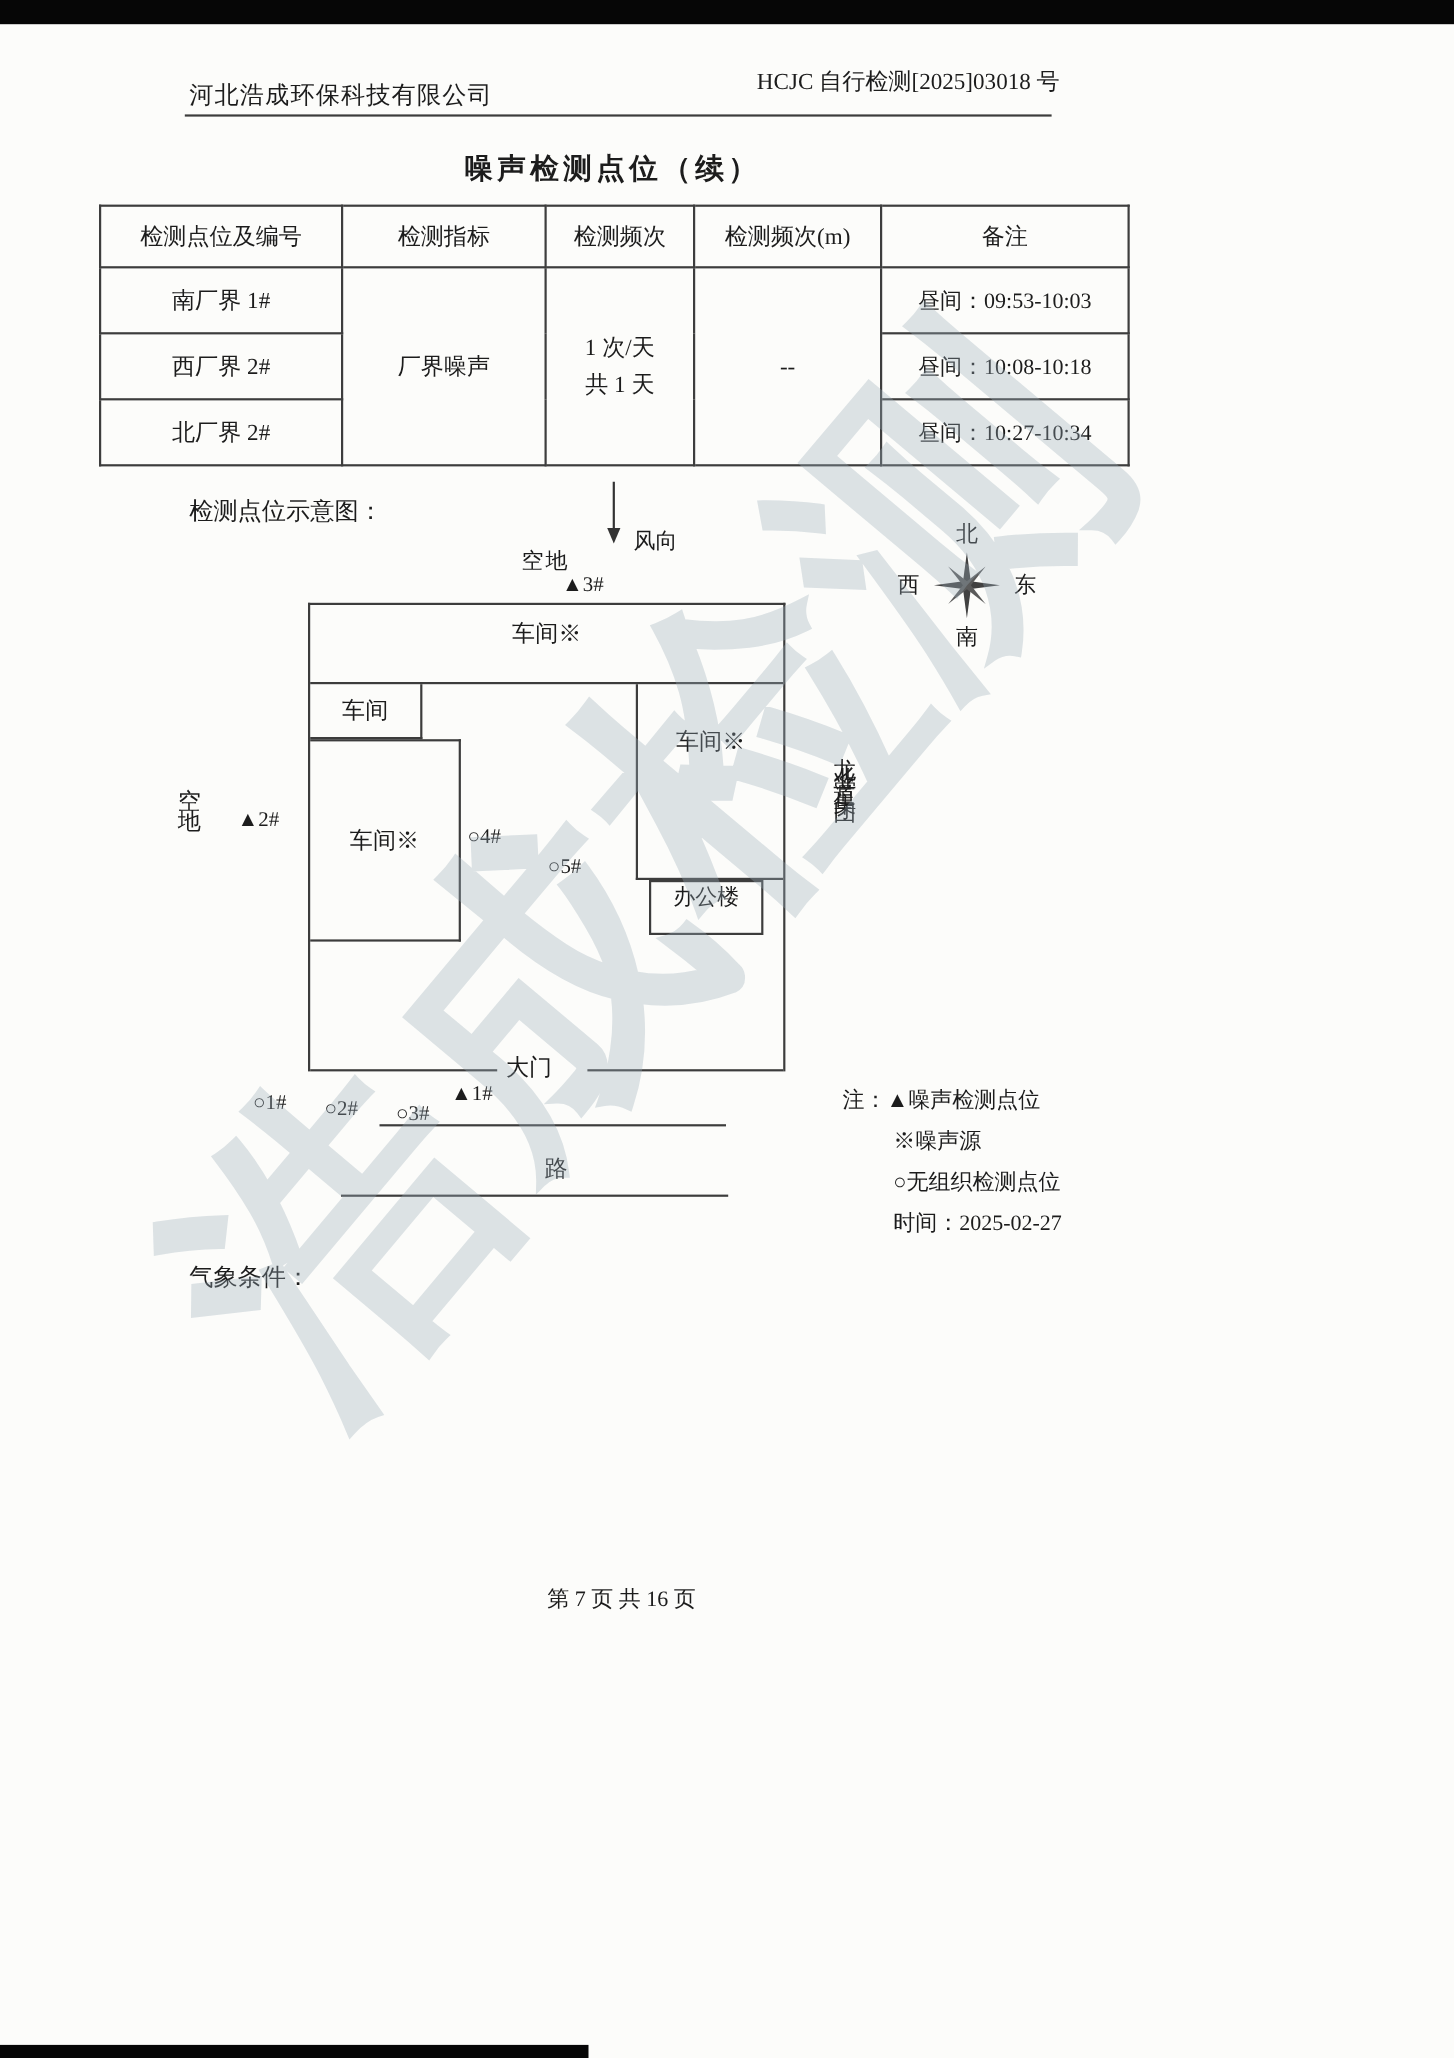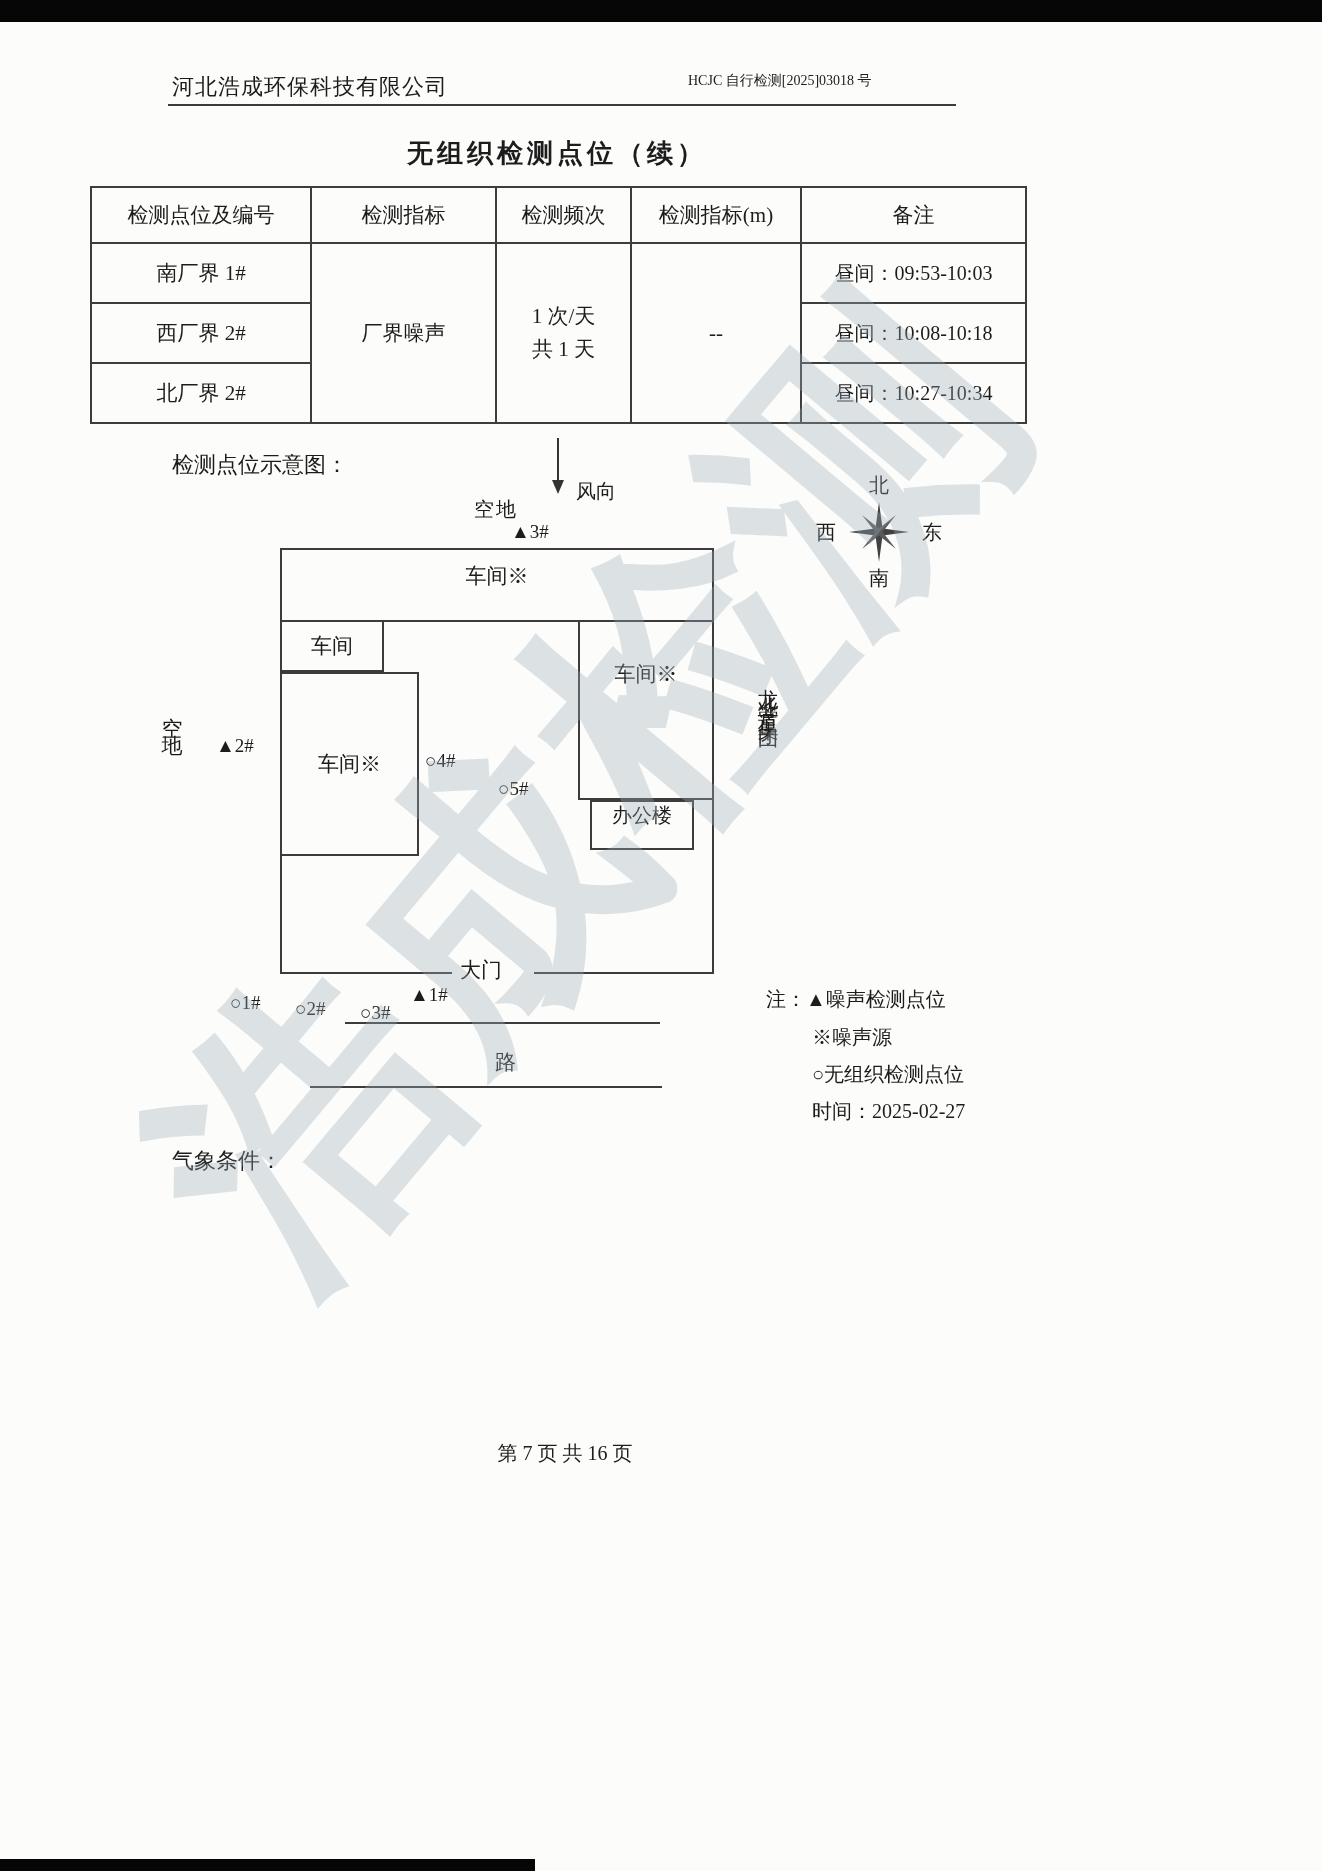--- a/index.html
+++ b/index.html
@@ -18,21 +18,21 @@
   .watermark{
     position:absolute;left:-35px;top:630px;width:1250px;height:320px;
     display:flex;align-items:center;justify-content:center;
     transform:rotate(-50deg);
     font-size:285px;font-weight:bold;letter-spacing:4px;white-space:nowrap;
     color:rgba(155,172,186,0.33);pointer-events:none;z-index:6;
   }
 
   
   .hdr-company{position:absolute;left:172px;top:72px;font-size:22px;letter-spacing:1px;}
-  .hdr-docno{position:absolute;left:688px;top:72px;font-size:14px;font-family:Liberation Serif, serif;}
+  .hdr-docno{position:absolute;left:688px;top:60px;font-size:21px;font-family:Liberation Serif, serif;}
   .hdr-line{position:absolute;left:168px;top:104px;width:788px;height:2px;background:#3c3c3c;}
 
   .doc-title{position:absolute;left:0;top:136px;width:1114px;text-align:center;
     font-size:26px;font-weight:700;letter-spacing:4px;}
 
   
   table{border-collapse:collapse;table-layout:fixed;}
   th,td{border:2px solid #3d3d3d;text-align:center;vertical-align:middle;font-weight:normal;}
   .monitor-table{position:absolute;left:90px;top:186px;width:935px;font-size:21px;}
   .monitor-table .hdr-row{height:56px;}
@@ -112,36 +112,36 @@
 
   <div class="bar-top"></div>
   <div class="bar-bottom"></div>
 
   <div class="watermark">浩成检测</div>
 
   <div class="hdr-company">河北浩成环保科技有限公司</div>
   <div class="hdr-docno">HCJC 自行检测[2025]03018 号</div>
   <div class="hdr-line"></div>
 
-  <div class="doc-title">无组织检测点位（续）</div>
+  <div class="doc-title">噪声检测点位（续）</div>
 
   <table class="monitor-table">
     <colgroup>
         <col style="width:220px">
         <col style="width:185px">
         <col style="width:135px">
         <col style="width:170px">
         <col style="width:225px">
       </colgroup>
     <tbody>
         <tr class="hdr-row">
       <th>检测点位及编号</th>
       <th>检测指标</th>
       <th>检测频次</th>
-      <th>检测指标(m)</th>
+      <th>检测频次(m)</th>
       <th>备注</th>
     </tr>
     <tr class="data-row">
       <td>南厂界 1#</td>
       <td rowspan="3">厂界噪声</td>
       <td rowspan="3" class="freq">
         <div>1 次/天</div>
         <div>共 1 天</div>
       </td>
       <td rowspan="3">--</td>

